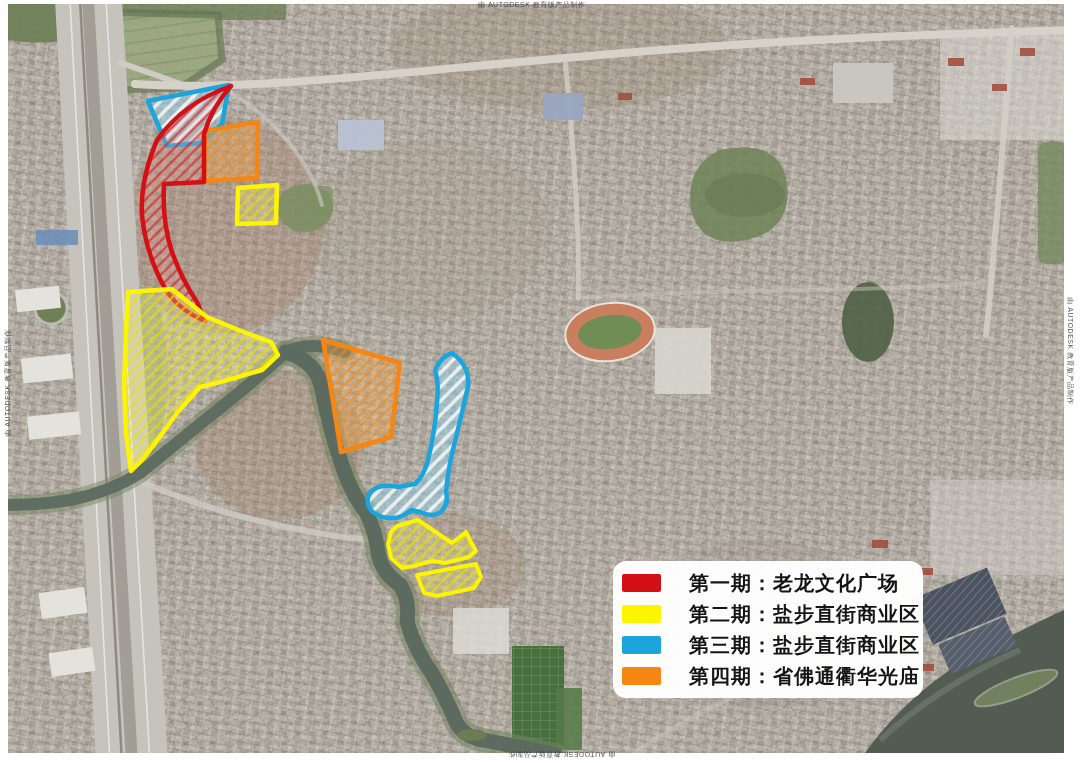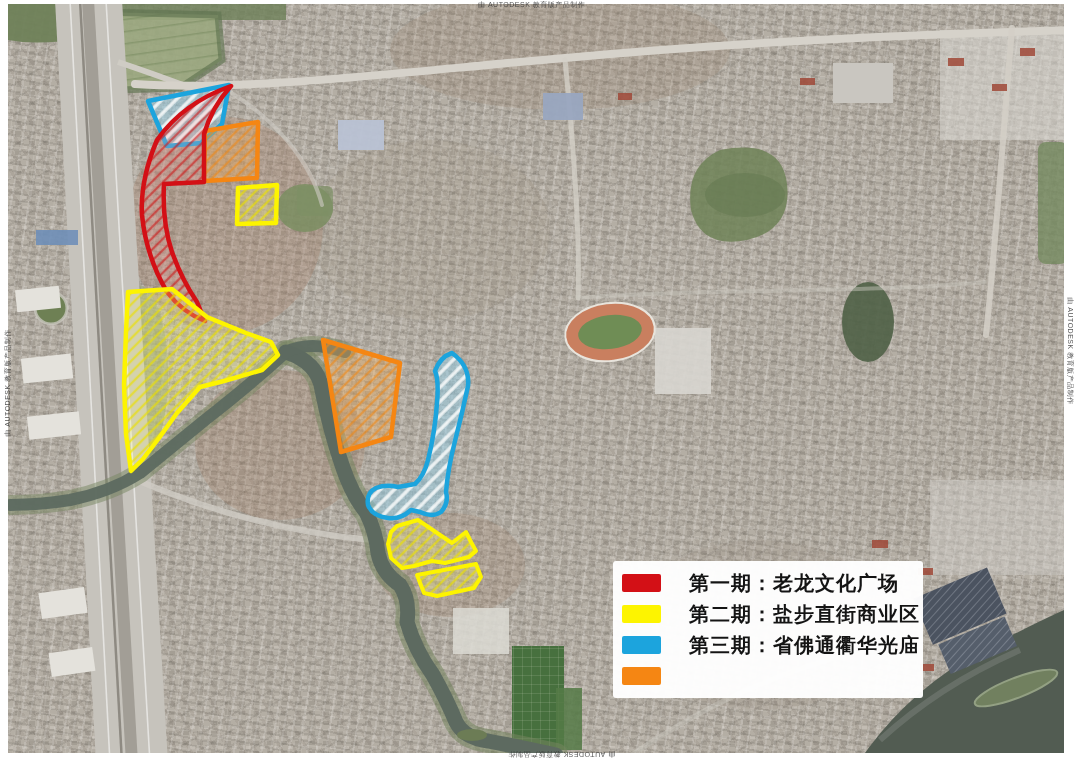--- a/index.html
+++ b/index.html
@@ -21,21 +21,21 @@
   .margin.bottom{left:0;bottom:0;width:1080px;height:10px;}
   
   .wm{position:absolute;font-size:7px;color:rgba(55,55,55,.85);white-space:nowrap;
       letter-spacing:.5px;}
   .wm.top{left:478px;top:0px;}
   .wm.bottom{left:508px;top:749px;transform:rotate(180deg);}
   .wm.left{left:-52px;top:378px;width:120px;text-align:center;transform:rotate(-90deg);}
   .wm.right{left:1010px;top:346px;width:120px;text-align:center;transform:rotate(90deg);}
   
   .legend{position:absolute;left:613px;top:561px;width:310px;height:137px;
-          background:rgba(255,255,255,.97);border-radius:3px;padding:7px 0 0 9px;
+          background:rgba(255,255,255,.97);border-radius:13px;padding:7px 0 0 9px;
           box-sizing:border-box;}
   .legend-row{display:flex;align-items:center;height:30px;margin-bottom:1px;}
   .swatch{display:inline-block;width:39px;height:18px;border-radius:2px;flex:0 0 auto;}
   .legend-label{margin-left:28px;font-size:20px;font-weight:700;color:#141414;
                 letter-spacing:1px;line-height:1;}
 </style>
 </head>
 <body>
 
 <div class="stage">
@@ -219,20 +219,21 @@
     <div class="legend-row">
       <span class="swatch" style="background: rgb(211, 16, 22);"></span>
       <span class="legend-label">第一期：老龙文化广场</span>
     </div>
     <div class="legend-row">
       <span class="swatch" style="background: rgb(253, 244, 0);"></span>
       <span class="legend-label">第二期：盐步直街商业区</span>
     </div>
     <div class="legend-row">
       <span class="swatch" style="background: rgb(28, 164, 221);"></span>
-      <span class="legend-label">第三期：省佛通衢华光庙</span>
+      <span class="legend-label">第三期：盐步直街商业区</span>
     </div>
     <div class="legend-row">
       <span class="swatch" style="background: rgb(245, 134, 19);"></span>
+      <span class="legend-label">第四期：省佛通衢华光庙</span>
     </div>
   </div>
 
 </div>
 
 </body></html>

